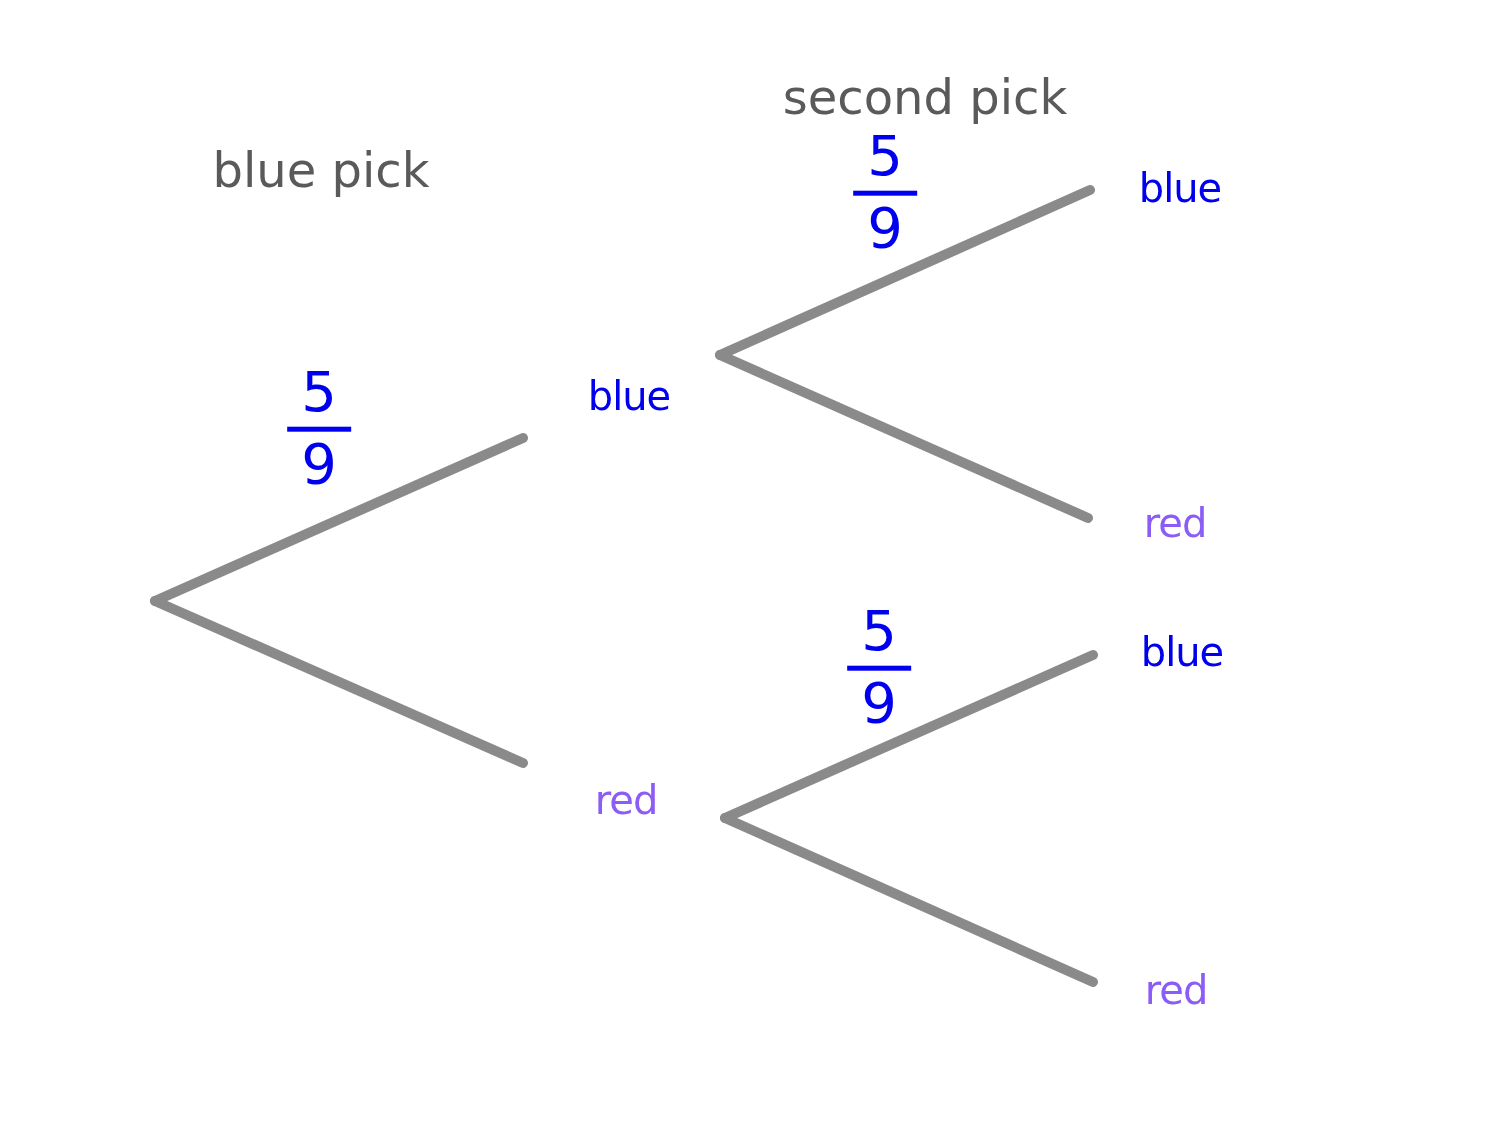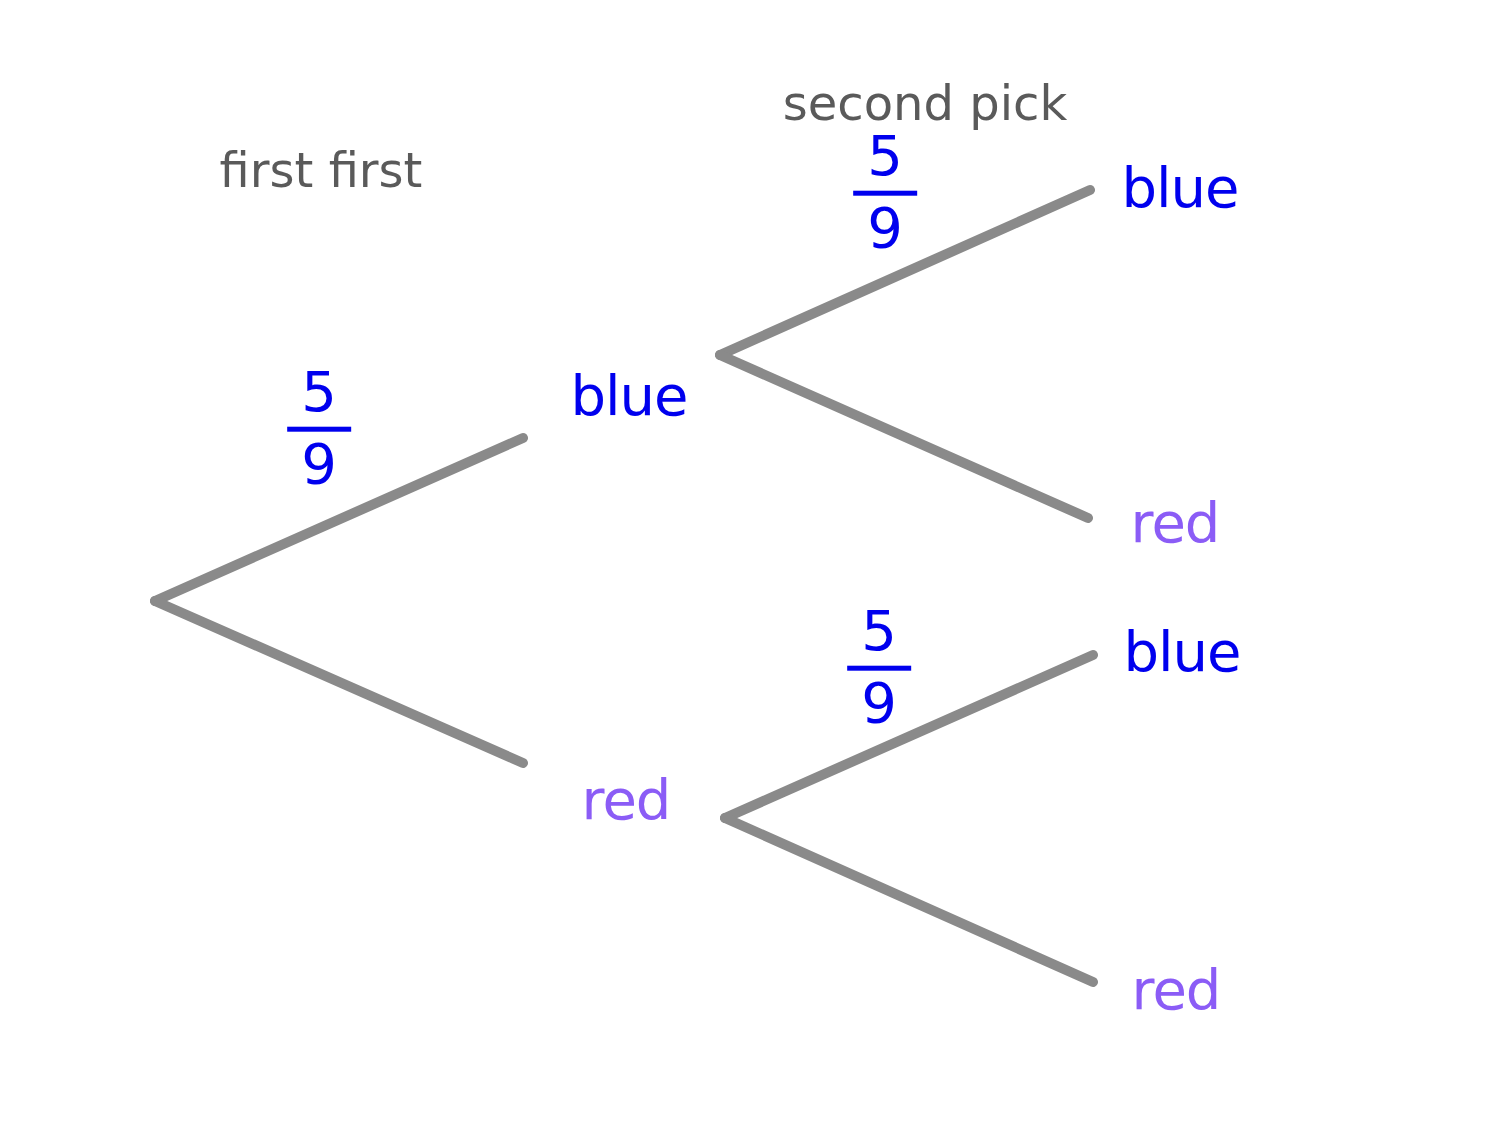--- a/index.html
+++ b/index.html
@@ -32,21 +32,21 @@
     position: absolute;
     transform: translate(-50%, -50%);
     white-space: nowrap;
     line-height: 1;
   }
   .header-label {
     color: #5a5a5a;
     font-size: 48px;
   }
   .node-label {
-    font-size: 56px;
+    font-size: 40px;
     letter-spacing: -1px;
   }
   .node-blue { color: #0000ee; }
   .node-red  { color: #8b5cf6; }
   .fraction {
     position: absolute;
     transform: translate(-50%, -50%);
     text-align: center;
     color: #0000ee;
     font-size: 56px;
@@ -55,21 +55,21 @@
   .fraction .num {
     display: inline-block;
     border-bottom: 5px solid currentColor;
     padding: 0 14px 5px 14px;
   }
   .fraction .den {
     padding-top: 3px;
   }
   
   .first-pick  { left: 321px;  top: 170px; }
-  .second-pick { left: 925px;  top: 103px;  }
+  .second-pick { left: 925px;  top: 97px;  }
   
   .frac-1 { left: 319px; top: 428px; }
   .frac-2 { left: 885px; top: 192px; }
   .frac-3 { left: 879px; top: 667px; }
   
   .n-first-blue  { left: 629px;  top: 396px; }
   .n-first-red   { left: 626px;  top: 800px; }
   .n-second-bb   { left: 1180px; top: 188px; }
   .n-second-br   { left: 1175px; top: 523px; }
   .n-second-rb   { left: 1182px; top: 652px; }
@@ -82,21 +82,21 @@
 
   <svg class="branches-svg" viewBox="0 0 1500 1125" xmlns="http://www.w3.org/2000/svg">
     <line class="branch" x1="155" y1="601" x2="523" y2="438"></line>
     <line class="branch" x1="155" y1="601" x2="523" y2="763"></line>
     <line class="branch" x1="720" y1="355" x2="1090" y2="190"></line>
     <line class="branch" x1="720" y1="355" x2="1088" y2="518"></line>
     <line class="branch" x1="725" y1="818" x2="1093" y2="655"></line>
     <line class="branch" x1="725" y1="818" x2="1093" y2="982"></line>
   </svg>
 
-  <div class="label header-label first-pick">first first</div>
+  <div class="label header-label first-pick">blue pick</div>
 
   <div class="label header-label second-pick">second pick</div>
 
   <div class="fraction frac-1">
     <div class="num">5</div>
     <div class="den">9</div>
   </div>
 
   <div class="fraction frac-2">
     <div class="num">5</div>

